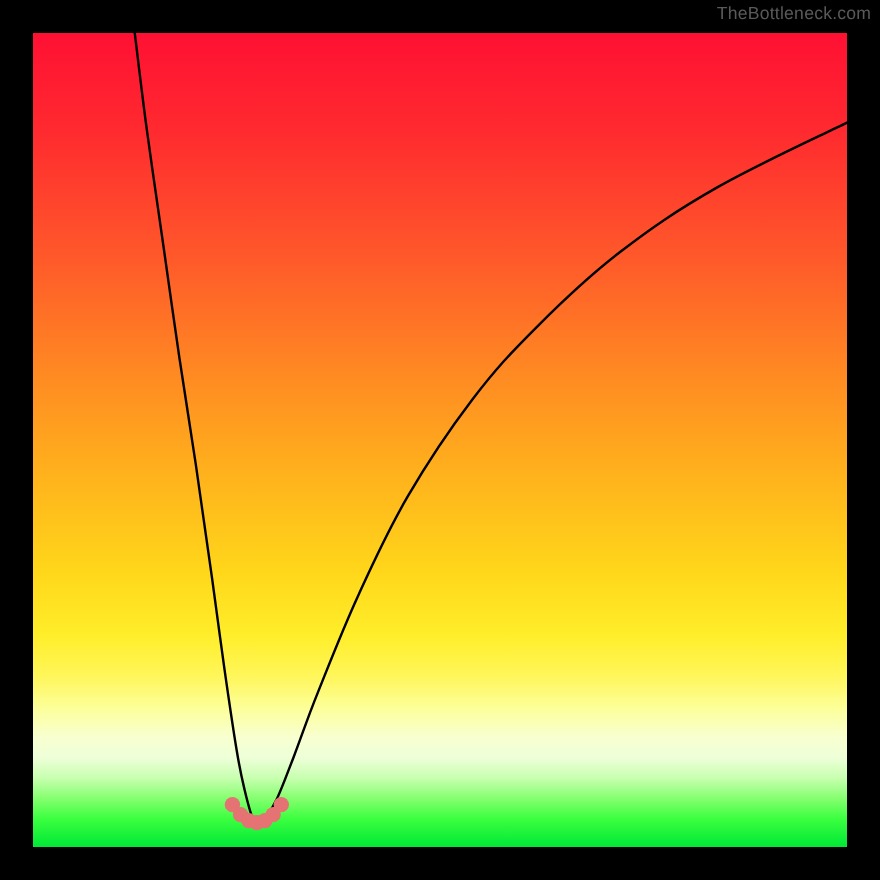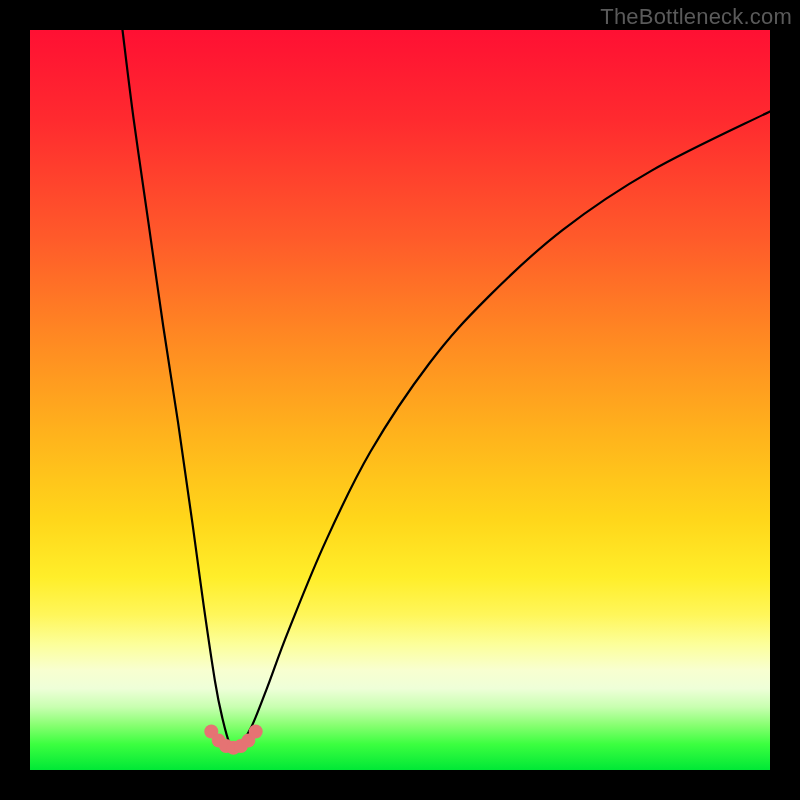--- a/index.html
+++ b/index.html
@@ -50,21 +50,21 @@
     left: 0;
     top: 0;
     width: 740px;
     height: 740px;
   }
   .watermark {
     position: absolute;
     top: 4px;
     right: 8px;
     color: #5a5a5a;
-    font-size: 22px;
+    font-size: 16px;
     letter-spacing: 0.2px;
     font-weight: 400;
     user-select: none;
   }
 </style>
 </head>
 <body>
 
 <div class="watermark">TheBottleneck.com</div>
 

